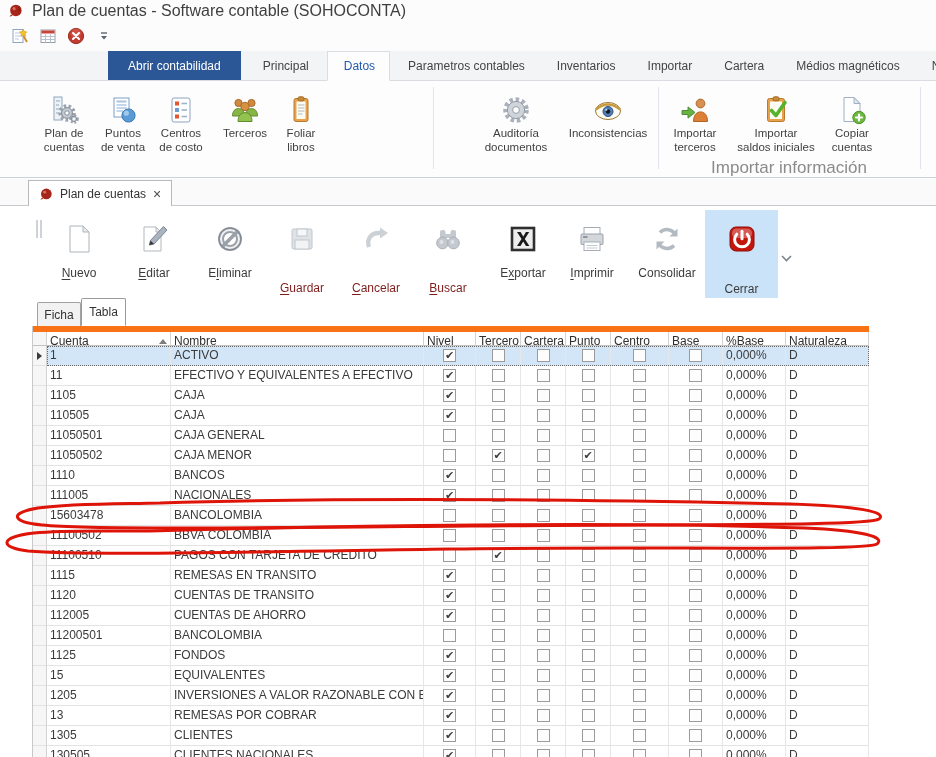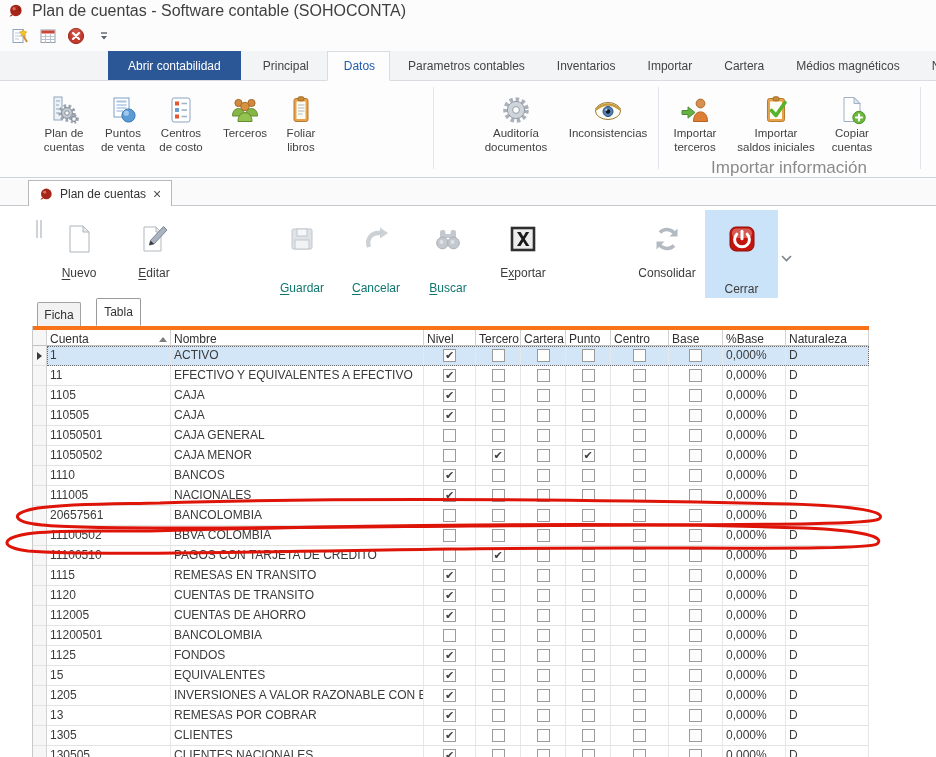--- a/index.html
+++ b/index.html
@@ -41,35 +41,35 @@
     padding:0 10px;gap:7px;font-size:12px;color:#333;z-index:2;box-sizing:border-box;}
   .doctab .closex{font-size:14px;color:#4a4a4a;line-height:12px;}
   
   .toolbar{position:absolute;left:0;top:206px;width:936px;height:95px;background:#ffffff;}
   .drag{position:absolute;left:36px;top:14px;width:7px;height:18px;display:flex;gap:2px;}
   .drag i{display:block;width:2px;height:18px;background:#cfd3d8;}
   .tbtn{position:absolute;top:4px;width:70px;height:88px;display:flex;flex-direction:column;
     align-items:center;}
   .tbtn .ticon{margin-top:13px;height:34px;}
   .tbtn .tlbl{margin-top:9px;font-size:12px;color:#3b3b3b;white-space:nowrap;}
-  .tbtn.disabled .tlbl{color:#0f766e;margin-top:24px;}
+  .tbtn.disabled .tlbl{color:#7f1d1d;margin-top:24px;}
   .tbtn.hl{background:#cbe3f8;gap:16px;}
   .tbtn u{text-decoration:underline;text-underline-offset:2px;}
   .tchevron{position:absolute;left:781px;top:42px;}
   
   .vtab{position:absolute;box-sizing:border-box;display:flex;align-items:center;
     justify-content:center;font-size:12px;color:#333;border-radius:2px 2px 0 0;}
   .vtab.ficha{left:37px;top:302px;width:44px;height:24px;background:#f2f2f2;
     border:1px solid #a2a2a2;border-bottom:none;}
-  .vtab.tabla{left:96px;top:298px;width:45px;height:28px;background:#ffffff;
+  .vtab.tabla{left:81px;top:298px;width:45px;height:28px;background:#ffffff;
     border:1px solid #9a9a9a;border-bottom:1px solid #ffffff;z-index:3;}
   
   .grid{position:absolute;left:32px;top:326px;width:837px;border-left:1px solid #c9c9c9;
     box-sizing:border-box;background:#fff;}
-  .ghead{display:flex;height:20px;border-top:4px solid #f97316;background:#ffffff;box-sizing:border-box;}
+  .ghead{display:flex;height:20px;border-top:6px solid #f97316;background:#ffffff;box-sizing:border-box;}
   .ghead .cell{border-right:1px solid #d2d2d2;border-bottom:1px solid #c2c2c2;
     font-size:12px;color:#2f2f2f;padding:0 3px;line-height:18px;box-sizing:border-box;
     overflow:hidden;white-space:nowrap;background:#fff;}
   .trow{display:flex;height:20px;position:relative;background:#fff;}
   .trow .cell{border-right:1px solid #e7e7e7;border-bottom:1px solid #e3e3e3;
     font-size:12px;color:#3a3a3a;padding:0 3px;line-height:19px;box-sizing:border-box;
     overflow:hidden;white-space:nowrap;}
   .cell.c-ind{width:14px;padding:0;background:#f6f6f6;border-right:1px solid #d2d2d2;
     display:flex;align-items:center;justify-content:center;}
   .cell.c-cuenta{width:124px;}
@@ -350,20 +350,31 @@
       <svg width="32" height="32" viewBox="0 0 32 32">
           <path d="M6 4h12l5 5v19H6z" fill="#fff" stroke="#b3b9bf"></path>
           <path d="M18 4l5 5h-5z" fill="#e9ecef" stroke="#b3b9bf"></path>
           <path d="M25.5 3.5l3.5 3.5-13 14-4.6 1.1 1.1-4.6z" fill="#aab4c0" stroke="#7b8694"></path>
           <path d="M12.5 17.5l-1.1 4.6 4.6-1.1z" fill="#3a3a3a"></path>
         </svg>
     </span>
     <span class="tlbl"><u>E</u>ditar</span>
   </div>
 
+  <div class="tbtn" style="left:195px">
+    <span class="ticon">
+      <svg width="32" height="32" viewBox="0 0 32 32">
+          <circle cx="16" cy="16" r="11" fill="#eef0f2" stroke="#9aa1a9" stroke-width="2"></circle>
+          <circle cx="16" cy="16" r="7" fill="#fff" stroke="#9aa1a9" stroke-width="2"></circle>
+          <rect x="4" y="14.2" width="24" height="3.6" fill="#9aa1a9" transform="rotate(-45 16 16)"></rect>
+          <circle cx="16" cy="16" r="11" fill="none" stroke="#7e858d" stroke-width="1"></circle>
+        </svg>
+    </span>
+    <span class="tlbl">E<u>l</u>iminar</span>
+  </div>
 
   <div class="tbtn disabled" style="left:267px">
     <span class="ticon">
       <svg width="32" height="32" viewBox="0 0 32 32">
           <rect x="6" y="6" width="20" height="20" rx="1.5" fill="#dfe2e6" stroke="#c2c7cc"></rect>
           <rect x="11" y="6" width="10" height="7" fill="#f6f7f8" stroke="#c2c7cc"></rect>
           <rect x="9" y="17" width="14" height="9" fill="#f2f3f5" stroke="#c2c7cc"></rect>
         </svg>
     </span>
     <span class="tlbl"><u>G</u>uardar</span>
@@ -397,20 +408,33 @@
   <div class="tbtn" style="left:488px">
     <span class="ticon">
       <svg width="32" height="32" viewBox="0 0 32 32">
           <rect x="5" y="5" width="22" height="22" fill="#ededed" stroke="#2f2f2f" stroke-width="2.6"></rect>
           <path d="M10 9l4.5 7L10 23h3.5l2.7-4.5L19 23h3.4l-4.6-7 4.4-7h-3.3l-2.6 4.4L13.6 9z" fill="#1a1a1a"></path>
         </svg>
     </span>
     <span class="tlbl">E<u>x</u>portar</span>
   </div>
 
+  <div class="tbtn" style="left:557px">
+    <span class="ticon">
+      <svg width="32" height="32" viewBox="0 0 32 32">
+          <rect x="8" y="4.5" width="16" height="7.5" fill="#fff" stroke="#a7adb4"></rect>
+          <rect x="5" y="11" width="22" height="10.5" rx="1" fill="#d3d7dc" stroke="#9aa1a9"></rect>
+          <rect x="7" y="13" width="4.5" height="2" fill="#8f969e"></rect>
+          <rect x="8" y="19" width="16" height="8.5" fill="#fff" stroke="#a7adb4"></rect>
+          <line x1="10.5" y1="22.5" x2="21.5" y2="22.5" stroke="#c3c8cd"></line>
+          <line x1="10.5" y1="25" x2="21.5" y2="25" stroke="#c3c8cd"></line>
+        </svg>
+    </span>
+    <span class="tlbl"><u>I</u>mprimir</span>
+  </div>
 
   <div class="tbtn" style="left:629px;width:76px">
     <span class="ticon">
       <svg width="32" height="32" viewBox="0 0 32 32">
           <path d="M9 9.5A9.5 9.5 0 0 1 24.5 12" fill="none" stroke="#b3bac1" stroke-width="3.6"></path>
           <path d="M26.5 5.5v8h-8z" fill="#b3bac1"></path>
           <path d="M23 22.5A9.5 9.5 0 0 1 7.5 20" fill="none" stroke="#b3bac1" stroke-width="3.6"></path>
           <path d="M5.5 26.5v-8h8z" fill="#b3bac1"></path>
         </svg>
     </span>
@@ -651,21 +675,21 @@
           <span class="cb"></span>
         </div>
         <div class="cell ck c-base">
           <span class="cb"></span>
         </div>
         <div class="cell c-pbase">0,000%</div>
         <div class="cell c-nat">D</div>
       </div>
       <div class="trow">
         <div class="cell c-ind"></div>
-        <div class="cell c-cuenta">20657561</div>
+        <div class="cell c-cuenta">15603478</div>
         <div class="cell c-nombre">BANCOLOMBIA</div>
         <div class="cell ck c-nivel">
           <span class="cb"></span>
         </div>
         <div class="cell ck c-tercero">
           <span class="cb"></span>
         </div>
         <div class="cell ck c-cartera">
           <span class="cb"></span>
         </div>

